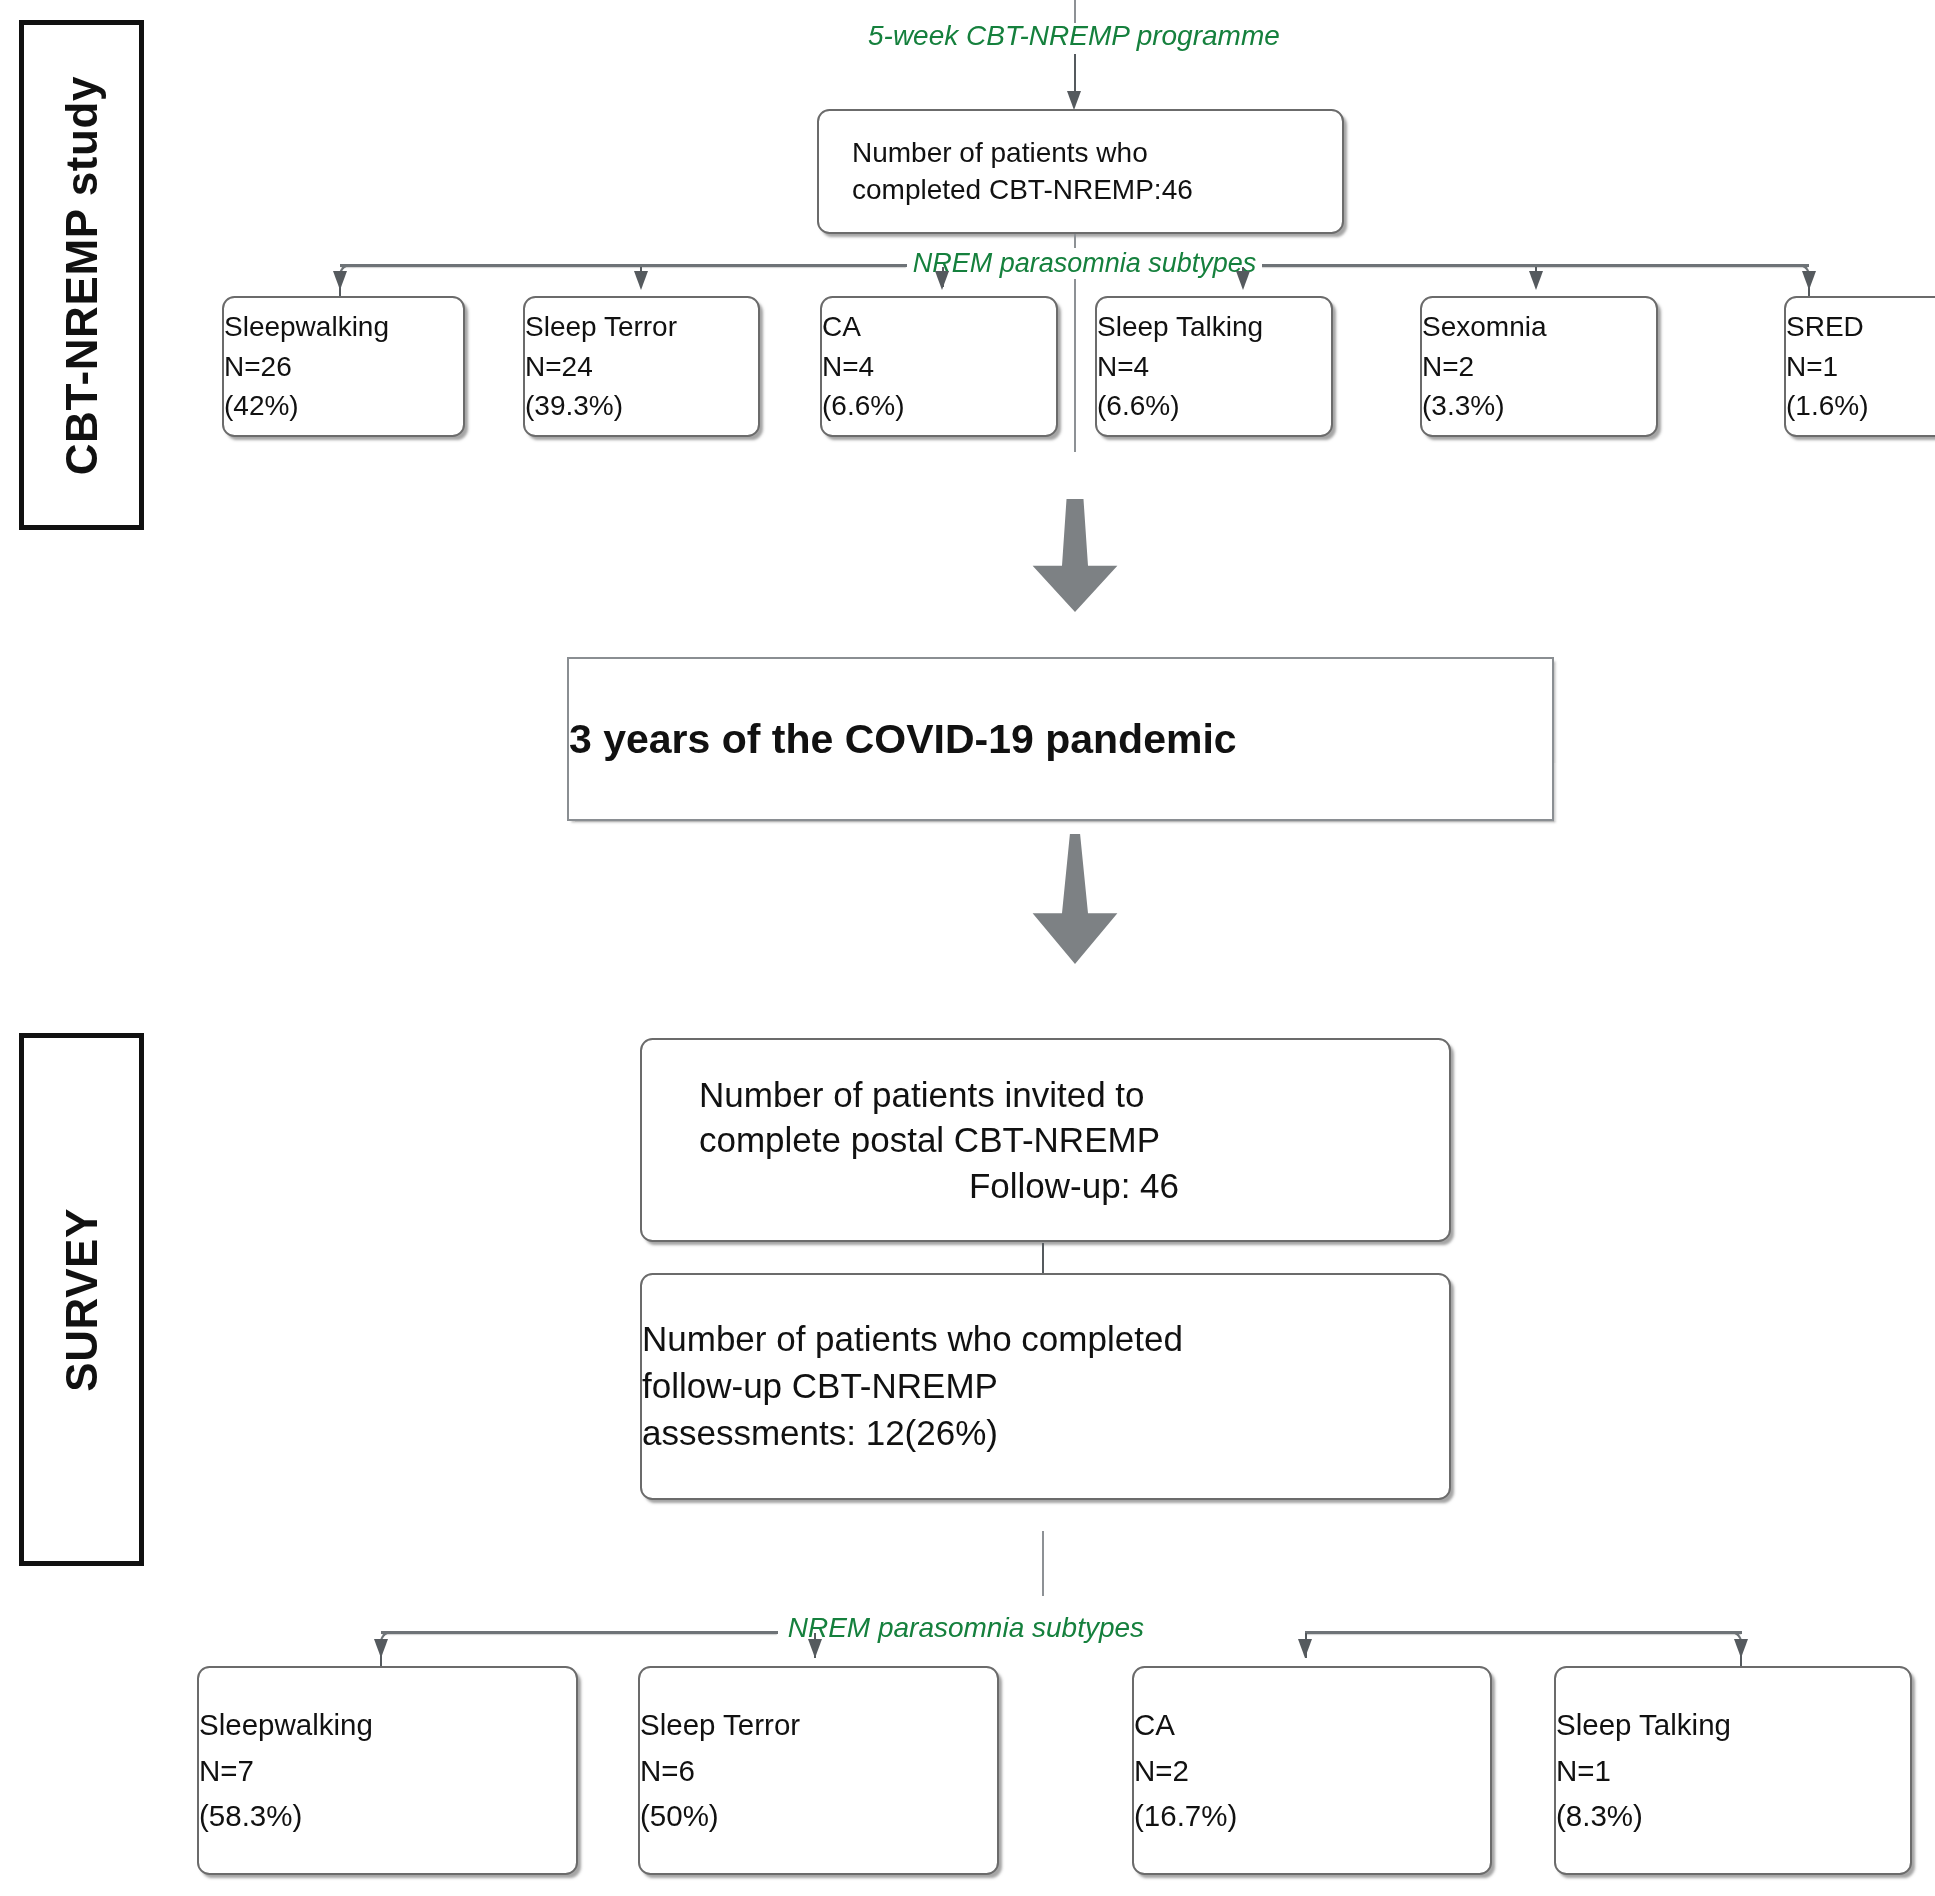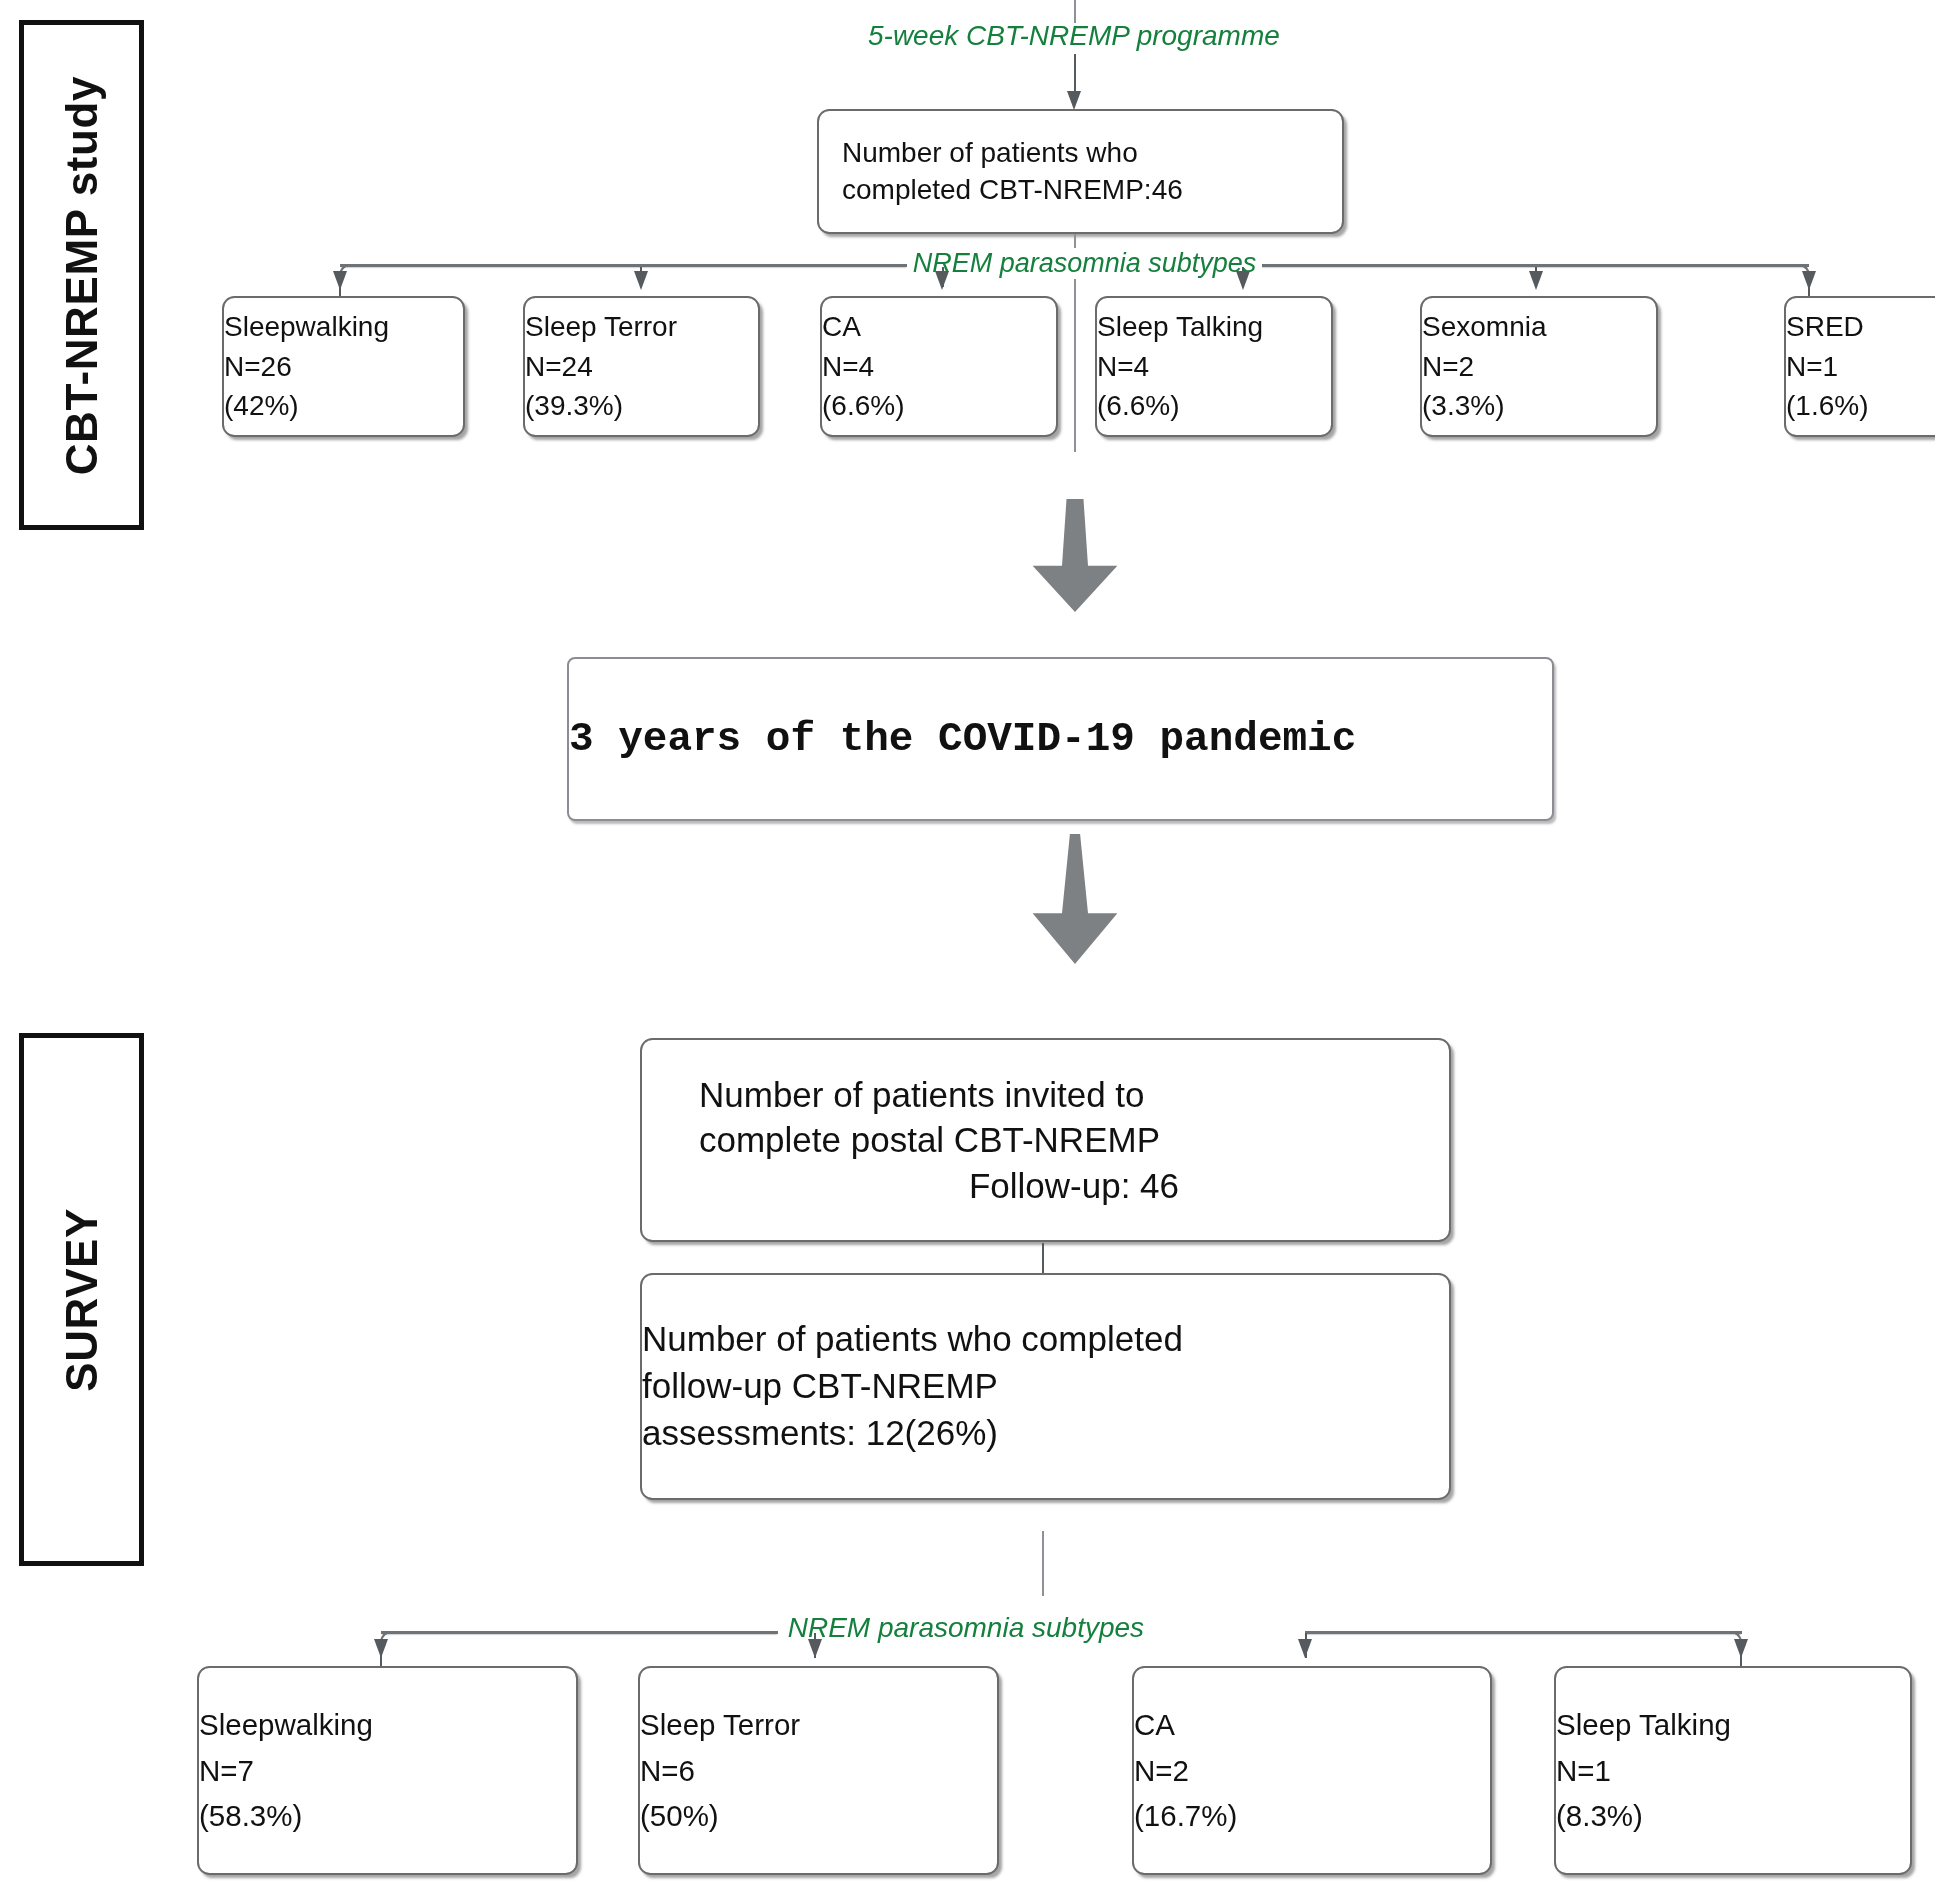--- a/index.html
+++ b/index.html
@@ -47,25 +47,24 @@
     display:flex;
     flex-direction:column;
     align-items:flex-start;
     justify-content:center;
     text-align:center;
     color:#111111;
   }
   .node .ln{display:block;white-space:nowrap;}
 
   .node.sq{
-    border-radius:8px;
+    border-radius:0;
     border:2.8px solid #8a8e92;
     box-shadow:2.8px 3.4px 2.3px -1.1px rgba(130,130,130,0.55);
     font-weight:bold;
-    font-family:Liberation Mono, monospace;
   }
 
   
   .plain{
     position:absolute;
     white-space:nowrap;
     color:#15803d;
     font-style:italic;
   }
 
@@ -106,21 +105,21 @@
     <span class="vtext" style="font-size:44px;">CBT-NREMP study</span>
   </div>
 
   <div class="plain" style="left:868px; top:20.4px; font-size:28px;">5-week CBT-NREMP programme</div>
 
   <div class="vline" style="left:1074px; top:0px; height:23px; width:1.7px; background:#8d9195;"></div>
 
   <div class="vline" style="left:1074px; top:54px; height:45px;"></div>
   <div class="arrowhead" style="left:1067px; top:91px;"></div>
 
-  <div class="node" style="left:817px; top:109px; width:527px; height:125px; align-items:flex-start; padding-left:23px; font-size:28px; line-height:1.32;">
+  <div class="node" style="left:817px; top:109px; width:527px; height:125px; align-items:flex-start; padding-left:33px; font-size:28px; line-height:1.32;">
     <span class="ln">Number of patients who</span>
     <span class="ln">completed CBT-NREMP:46</span>
   </div>
 
   <div class="vline" style="left:1074px; top:234px; height:34px; width:1.7px; background:#8d9195;"></div>
   <div class="vline" style="left:1074px; top:268px; height:184px; width:2.3px; background:#8d9195;"></div>
 
   <div class="hline" style="left:340px; top:264px; width:567px;"></div>
   <div class="elbow" style="left:339px; top:264px; width:13.6px; height:23px;"></div>
 

